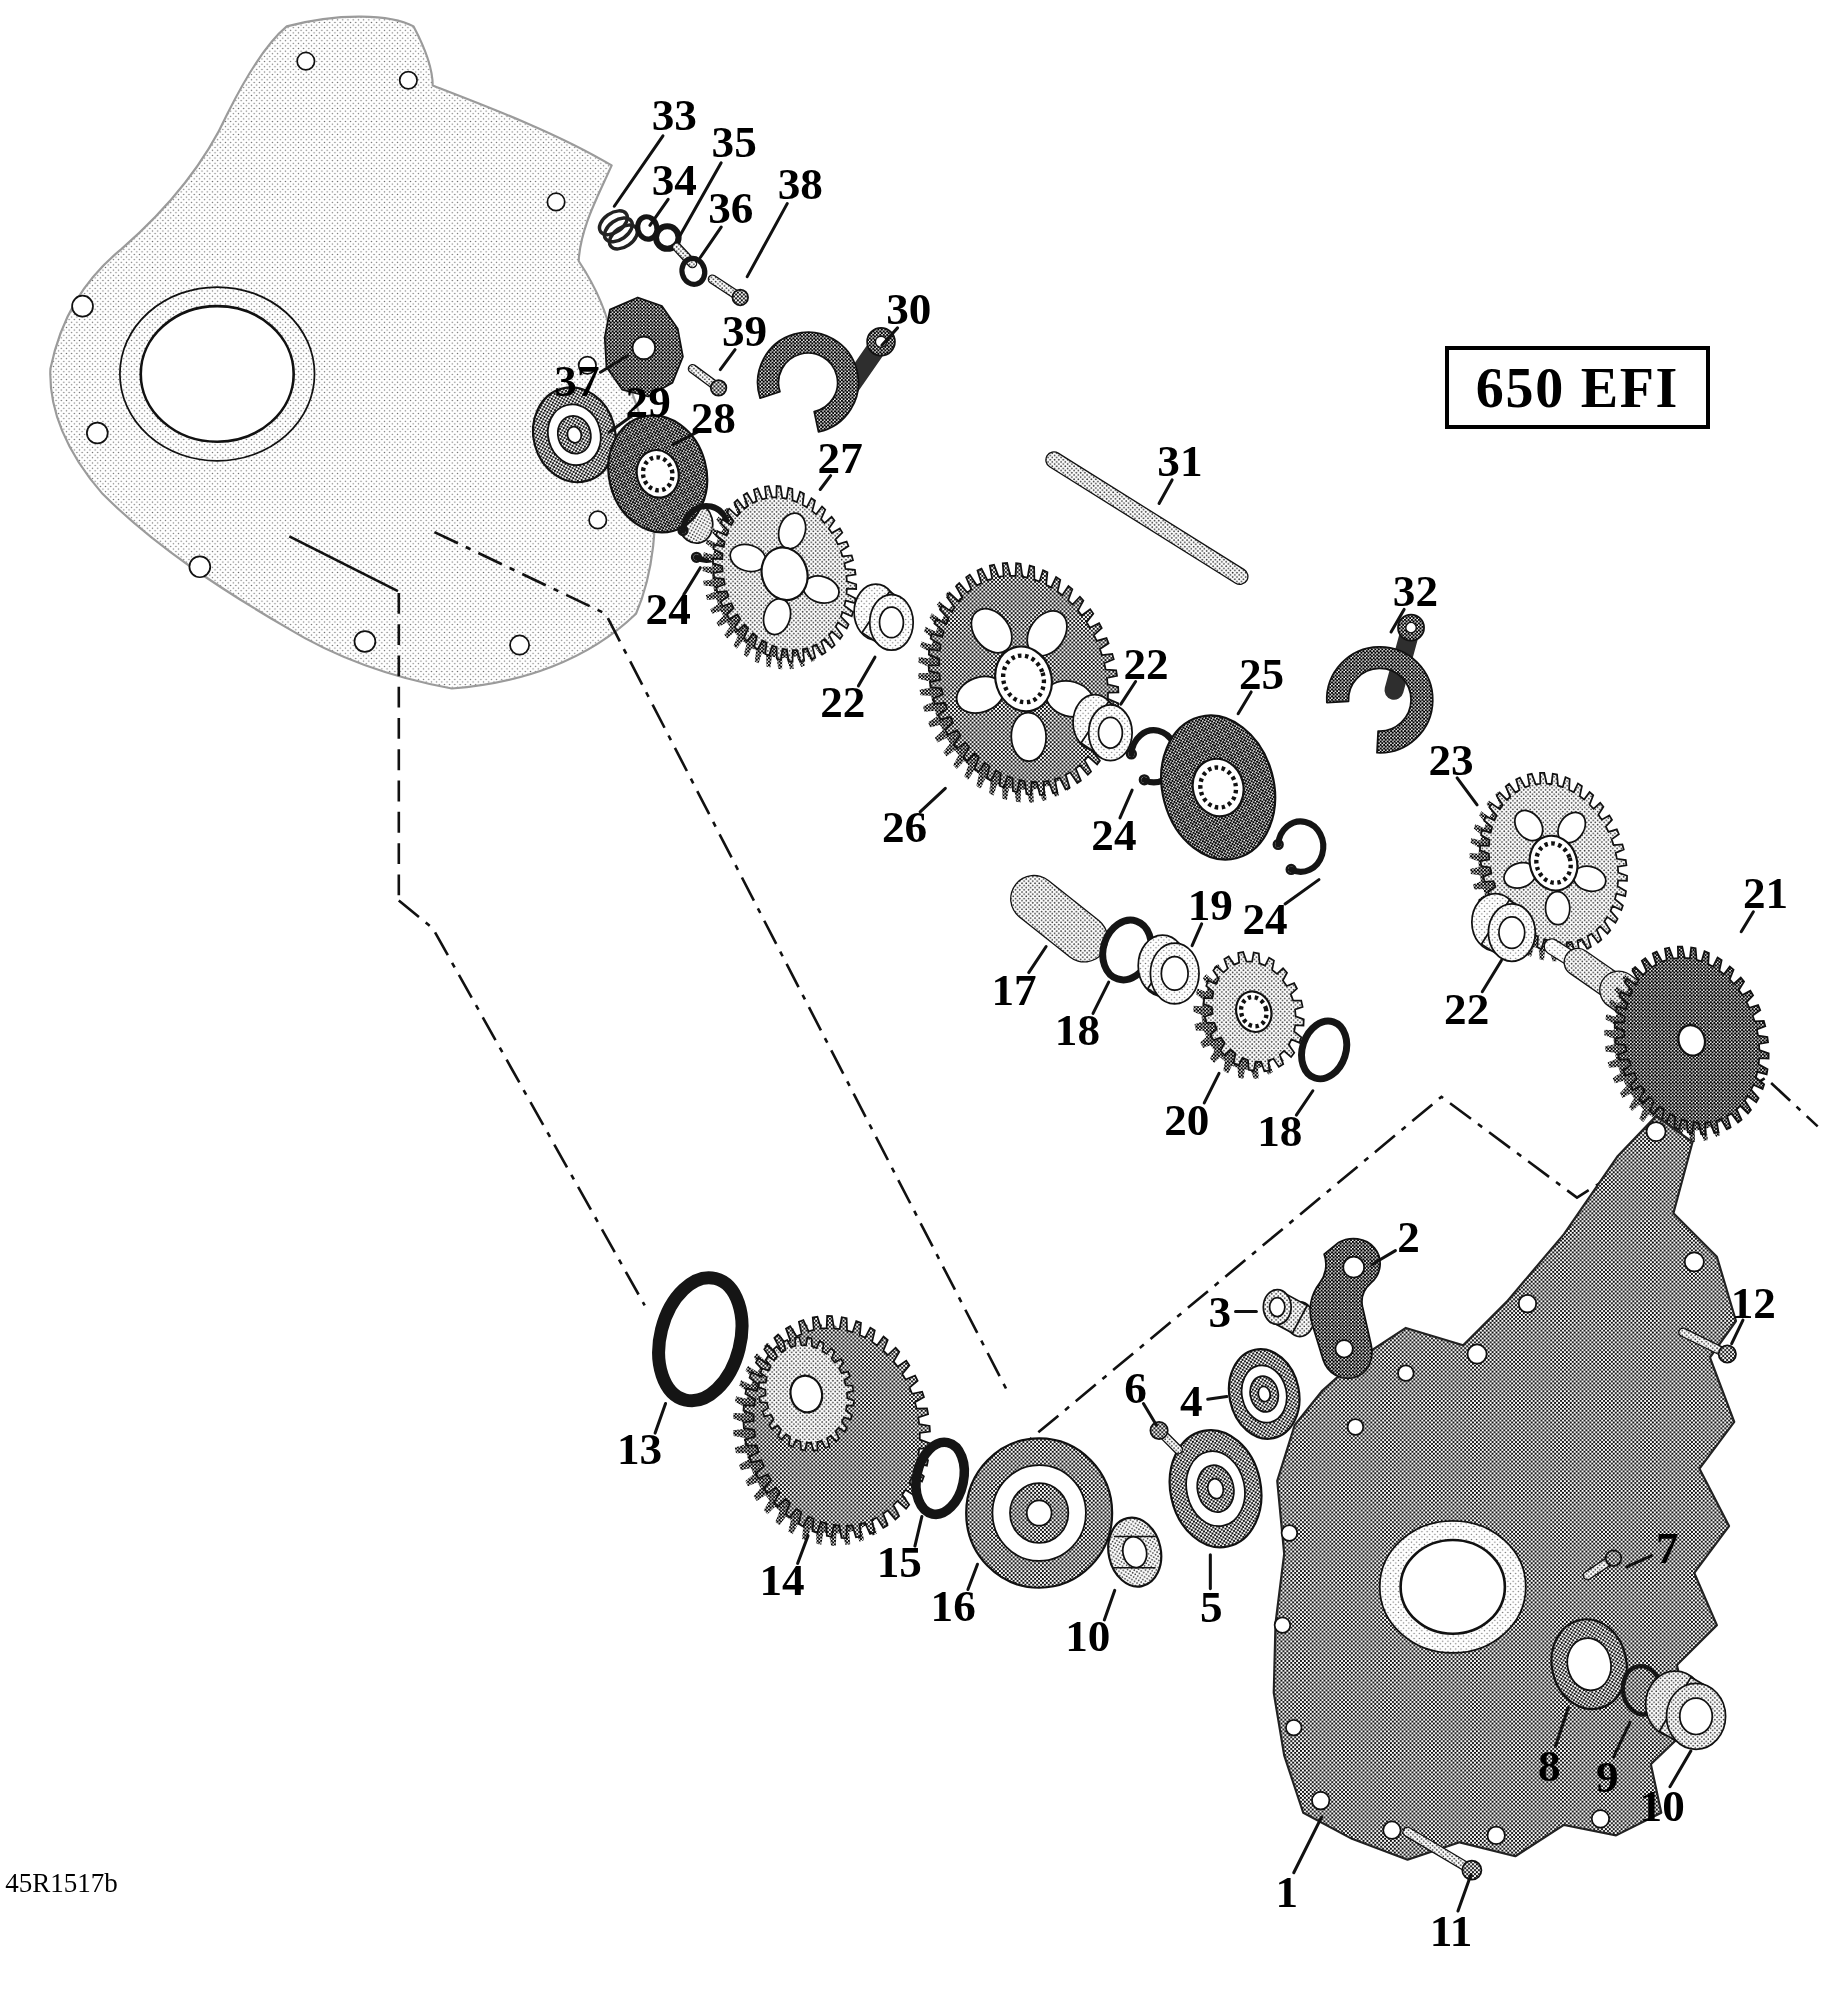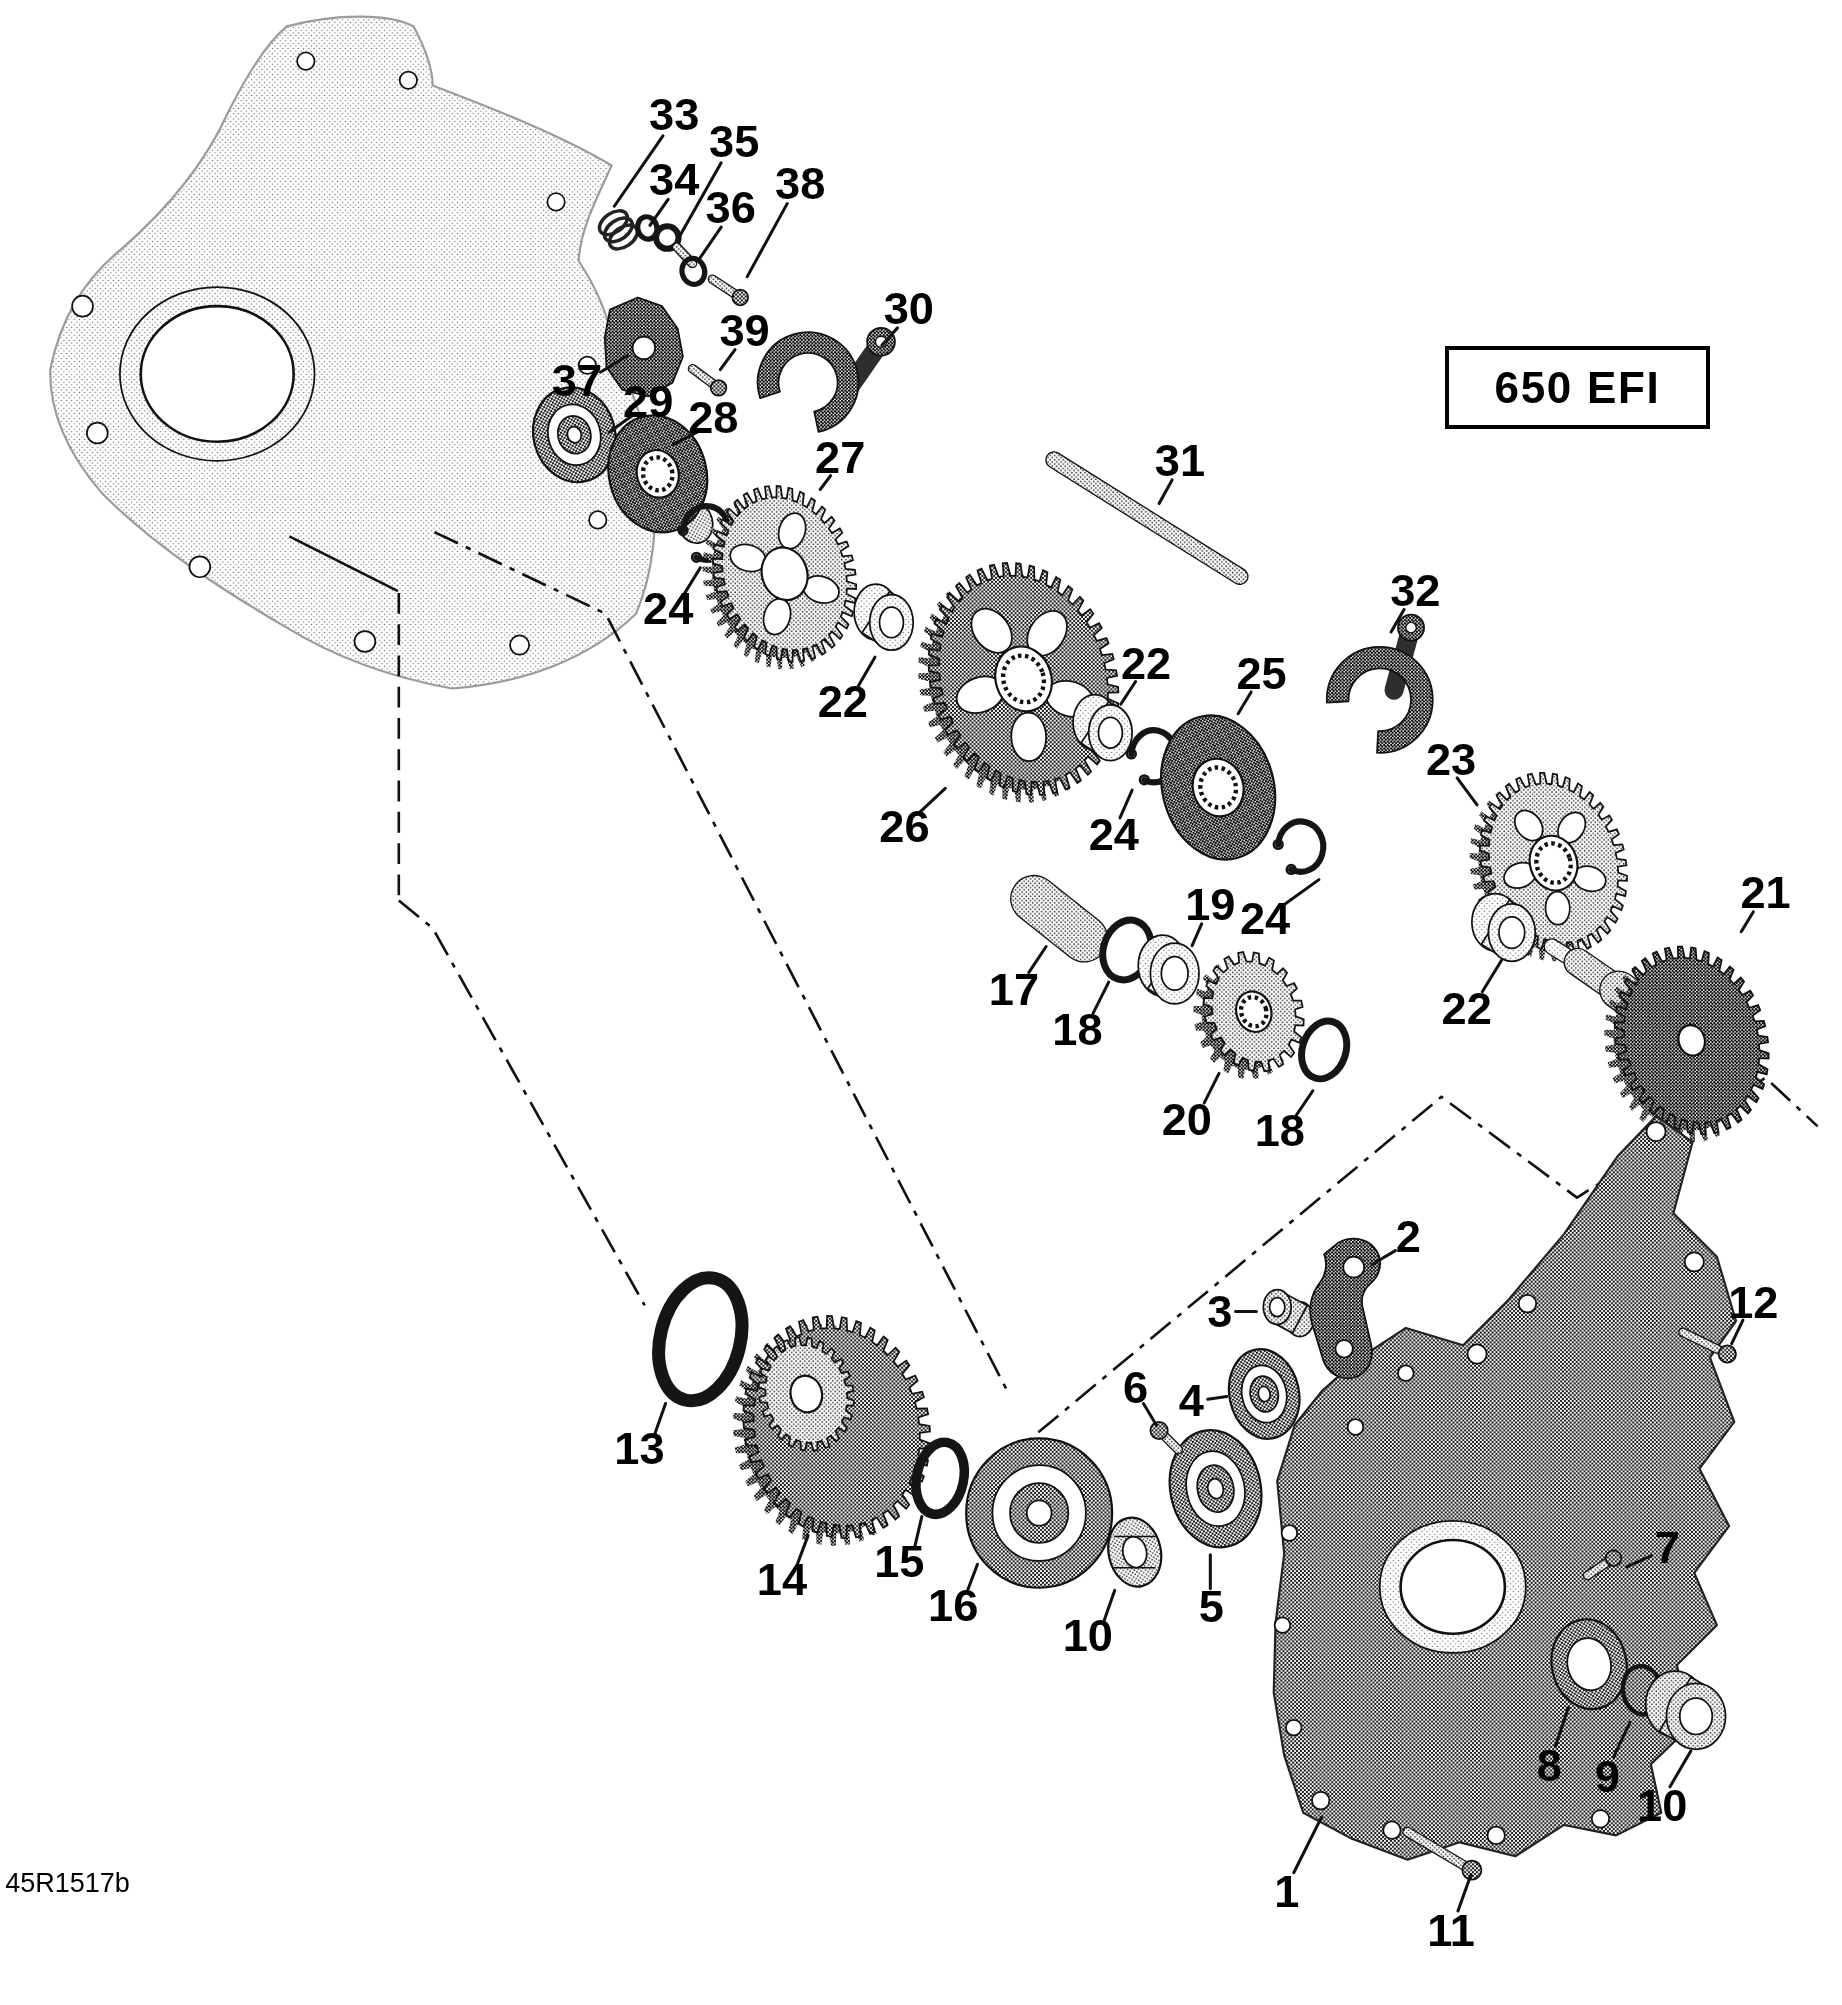--- a/index.html
+++ b/index.html
@@ -1,21 +1,21 @@
 <!DOCTYPE html>
 <html style="font-size:14px"><head>
 <meta charset="utf-8">
 <style>
   html,body{margin:0;padding:0;background:#fff;}
   .page{position:relative;width:1842px;height:2006px;background:#fff;overflow:hidden;
-        font-family:Liberation Sans, sans-serif;}
+        font-family:Liberation Serif, serif;}
   svg{position:absolute;left:0;top:0;}
   .badge{position:absolute;left:1445px;top:346px;width:257px;height:75px;border:4.3px solid #000;
          display:flex;align-items:center;justify-content:center;background:#fff;}
-  .badge span{font-size:44px;font-weight:700;letter-spacing:1.7px;color:#000;}
+  .badge span{font-size:56px;font-weight:700;letter-spacing:1.7px;color:#000;}
   .figcode{position:absolute;left:5.2px;top:1868px;font-size:27px;color:#000;}
   text.callout{font-size:52px;font-weight:700;fill:#000;text-anchor:middle;}
 </style>
 </head>
 <body>
 
 <div class="page">
   <svg id="diagram" width="1842" height="2006" viewBox="0 0 2120 2308">
     <defs>
       <pattern id="pat-light" width="6" height="6" patternUnits="userSpaceOnUse">

